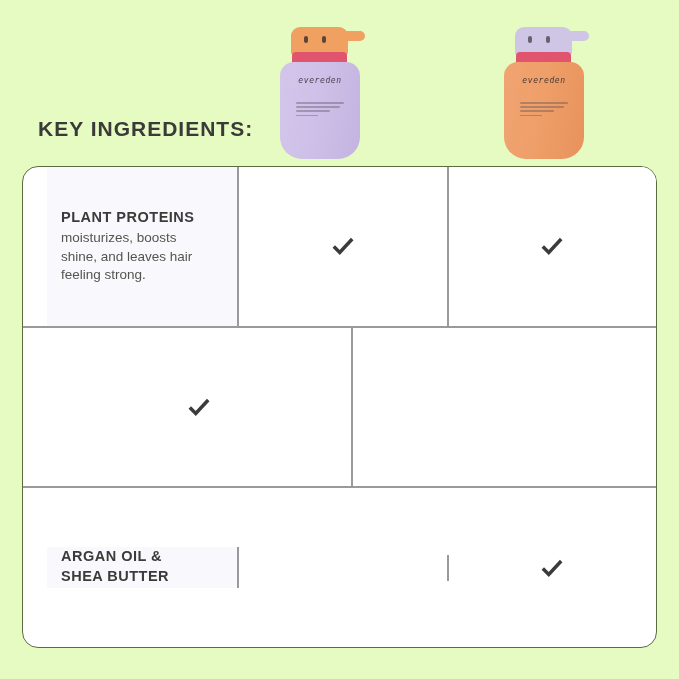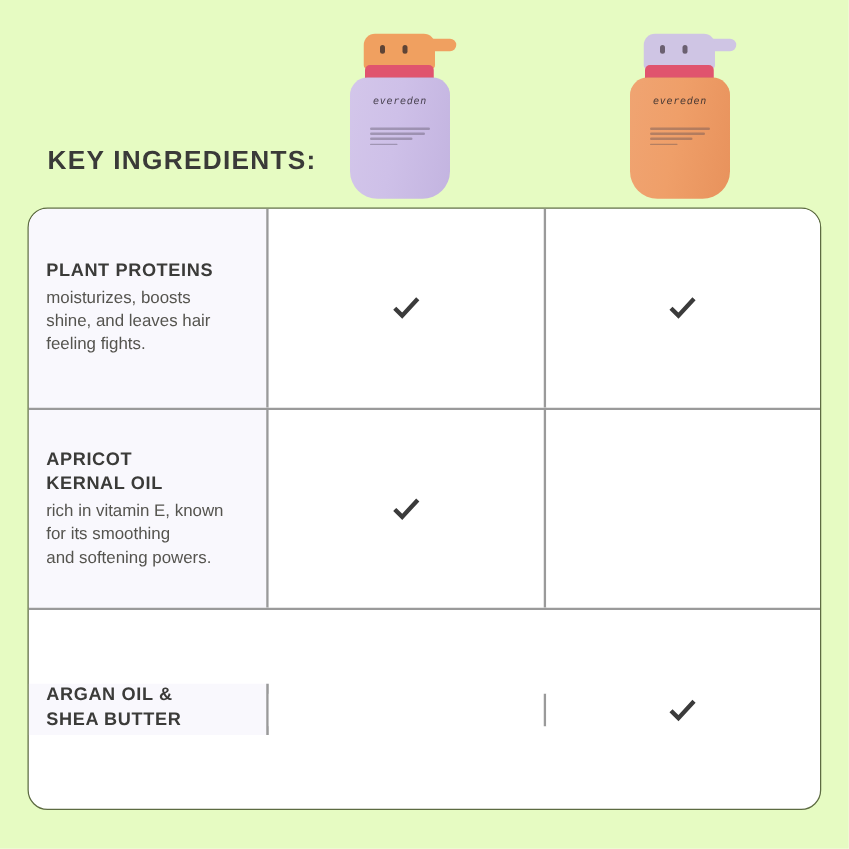--- a/index.html
+++ b/index.html
@@ -152,20 +152,21 @@
     box-sizing: border-box;
     overflow: hidden;
     display: flex;
     flex-direction: column;
   }
   .row {
     display: flex;
     flex: 1 1 0;
     min-height: 0;
     border-bottom: 2px solid #9a9a9a;
+    padding-left: 24px;
   }
   .row:last-child { border-bottom: none; align-items: center; }
 
   .cell-desc {
     width: 192px;
     flex: 0 0 192px;
     background: #f9f8fd;
     border-right: 2px solid #9a9a9a;
     box-sizing: border-box;
     padding: 0 14px 0 14px;
@@ -248,42 +249,35 @@
 
 <div class="heading">KEY INGREDIENTS:</div>
 
 <div class="table">
 
   <div class="row">
     <div class="cell-desc">
       <div class="ing-title">PLANT PROTEINS</div>
       <div class="ing-desc">moisturizes, boosts
 shine, and leaves hair
-feeling fights.</div>
+feeling strong.</div>
     </div>
     <div class="cell-check">
       <svg class="check" viewBox="0 0 24 24">
         <path d="M3.5 12.5 L9 18 L20.5 5.5" fill="none" stroke="#3b3b3b" stroke-width="3.2" stroke-linecap="butt" stroke-linejoin="miter"></path>
       </svg>
     </div>
     <div class="cell-check">
       <svg class="check" viewBox="0 0 24 24">
         <path d="M3.5 12.5 L9 18 L20.5 5.5" fill="none" stroke="#3b3b3b" stroke-width="3.2" stroke-linecap="butt" stroke-linejoin="miter"></path>
       </svg>
     </div>
   </div>
 
   <div class="row">
-    <div class="cell-desc">
-      <div class="ing-title">APRICOT
-KERNAL OIL</div>
-      <div class="ing-desc">rich in vitamin E, known
-for its smoothing
-and softening powers.</div>
-    </div>
     <div class="cell-check">
       <svg class="check" viewBox="0 0 24 24">
         <path d="M3.5 12.5 L9 18 L20.5 5.5" fill="none" stroke="#3b3b3b" stroke-width="3.2" stroke-linecap="butt" stroke-linejoin="miter"></path>
       </svg>
     </div>
     <div class="cell-check">
       <svg class="check hidden" viewBox="0 0 24 24">
         <path d="M3.5 12.5 L9 18 L20.5 5.5" fill="none" stroke="#3b3b3b" stroke-width="3.2"></path>
       </svg>
     </div>

